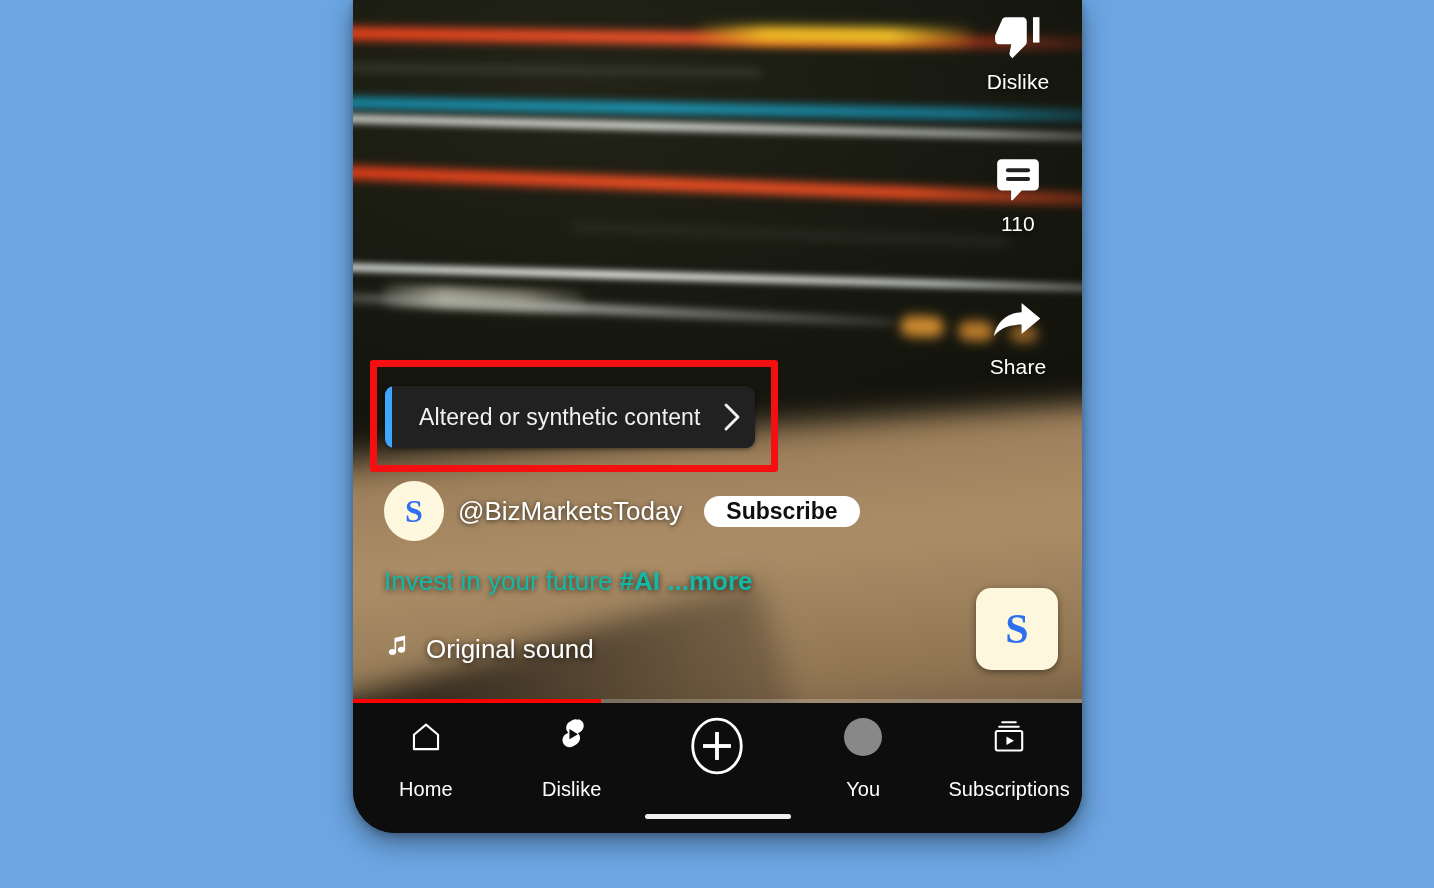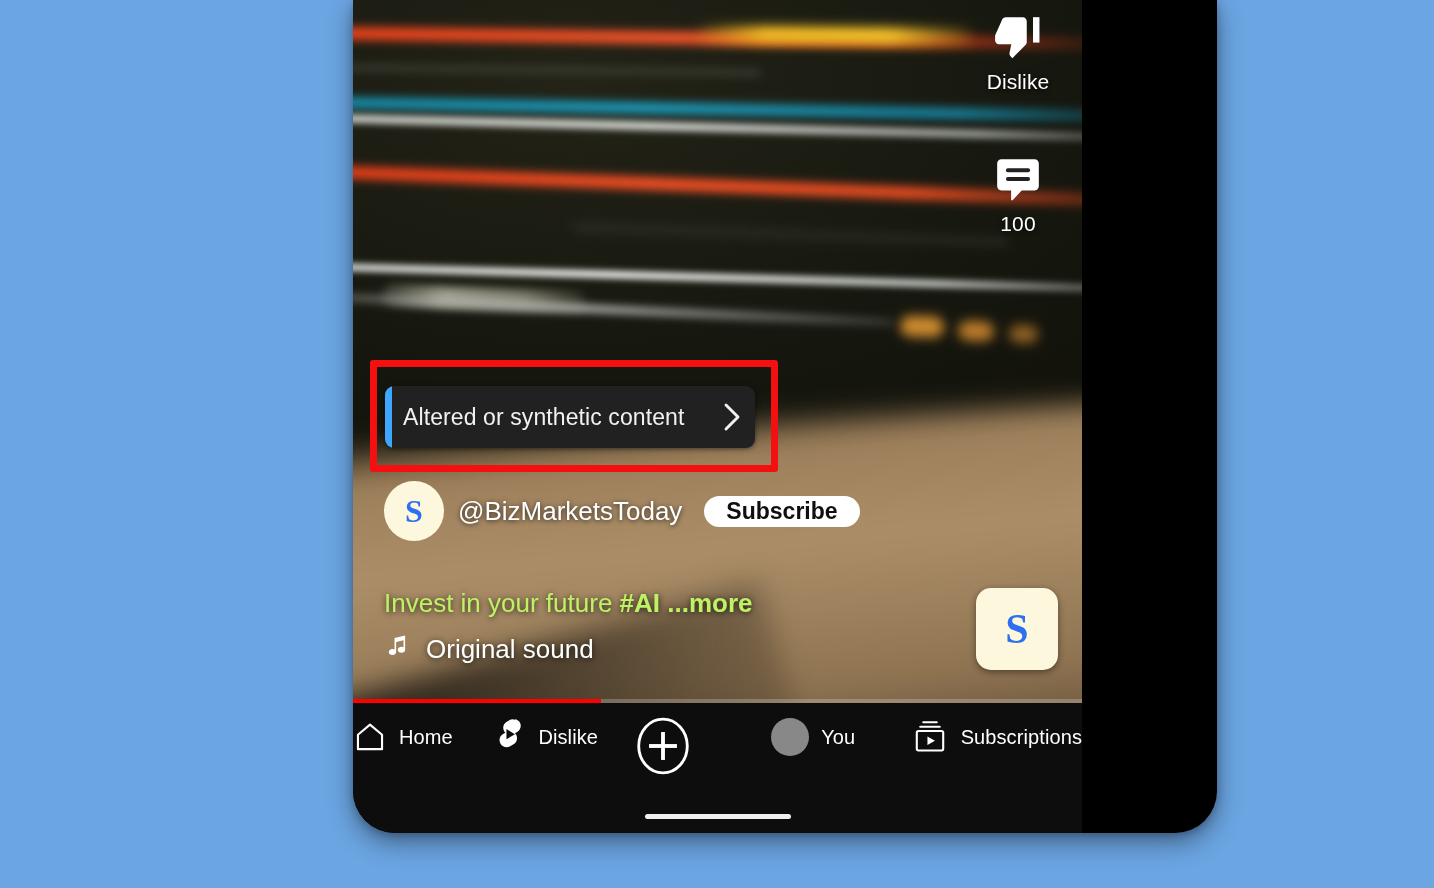--- a/index.html
+++ b/index.html
@@ -15,21 +15,21 @@
     background: #6ba5e2;
     font-family: "Liberation Sans", sans-serif;
     position: relative;
   }
 
   
   #phone-frame {
     position: absolute;
     left: 353px;
     top: 0;
-    width: 864px;
+    width: 729px;
     height: 833px;
     border-radius: 0 0 42px 42px;
     overflow: hidden;
     background: #000;
     box-shadow: 0 10px 26px rgba(0,0,0,0.38), 0 2px 8px rgba(0,0,0,0.25);
   }
 
   
   #video-surface {
     position: absolute;
@@ -199,21 +199,21 @@
     position: absolute;
     left: 0; top: 0;
     width: 7px;
     height: 100%;
     background: #3ea6ff;
   }
   #banner-text {
     flex: 1;
     color: #f1f1f1;
     font-size: 23px;
-    padding-left: 18px;
+    padding-left: 34px;
     letter-spacing: 0.1px;
     white-space: nowrap;
   }
   #banner-chevron {
     width: 46px;
     display: flex;
     align-items: center;
     justify-content: center;
   }
 
@@ -262,27 +262,26 @@
     font-family: "Liberation Sans", sans-serif;
     cursor: pointer;
     white-space: nowrap;
   }
 
   
   #video-caption {
     position: absolute;
     left: 31px;
     top: 566px;
-    color: #bef264;
+    color: #14b8a6;
     font-size: 26px;
     text-shadow: 0 1px 6px rgba(0,0,0,0.8);
     z-index: 6;
     cursor: pointer;
     white-space: nowrap;
-    margin-top: 22px;
   }
   #video-caption .cap-tag { font-weight: 700; }
   #video-caption .cap-more { font-weight: 700; }
 
   #sound-row {
     position: absolute;
     left: 31px;
     top: 632px;
     display: flex;
     align-items: center;
@@ -322,23 +321,23 @@
   }
   #nav-items {
     display: flex;
     height: 94px;
     align-items: flex-start;
     padding-top: 12px;
   }
   .nav-item {
     flex: 1;
     display: flex;
-    flex-direction: row;
-    align-items: center;
-    gap: 12px;
+    flex-direction: column;
+    align-items: center;
+    gap: 19px;
     color: #fff;
     cursor: pointer;
   }
   .nav-icon {
     height: 44px;
     display: flex;
     align-items: center;
     justify-content: center;
   }
   .nav-label {
@@ -398,23 +397,31 @@
       </div>
 
       <div class="rail-item" id="rail-comments">
         <div class="rail-icon">
           <svg width="52" height="50" viewBox="0 0 24 24" fill="#ffffff">
             <path d="M4 2h16c1.1 0 2 .9 2 2v11c0 1.1-.9 2-2 2h-6.2l-4.3 4.6c-.3.3-.8.1-.8-.3V17H4c-1.1 0-2-.9-2-2V4c0-1.1.9-2 2-2z"></path>
             <rect x="6.2" y="6.4" width="11.6" height="1.9" rx="0.95" fill="#212121"></rect>
             <rect x="6.2" y="10.6" width="11.6" height="1.9" rx="0.95" fill="#212121"></rect>
           </svg>
         </div>
-        <div class="rail-label">100</div>
-      </div>
-
+        <div class="rail-label">110</div>
+      </div>
+
+      <div class="rail-item" id="rail-share">
+        <div class="rail-icon">
+          <svg width="54" height="50" viewBox="0 0 24 22" fill="#ffffff">
+            <path d="M13.6 2.1v4.1C6.9 6.6 2.6 10.5 1.2 16.9c2.9-3.6 6.6-5.2 12.4-5.2v4.2l8.3-6.9-8.3-6.9z"></path>
+          </svg>
+        </div>
+        <div class="rail-label">Share</div>
+      </div>
 
     </div>
 
     <div id="sound-thumb">
       <span>S</span>
     </div>
 
     <div id="disclosure-banner">
       <div id="banner-accent"></div>
       <div id="banner-text">Altered or synthetic content</div>

